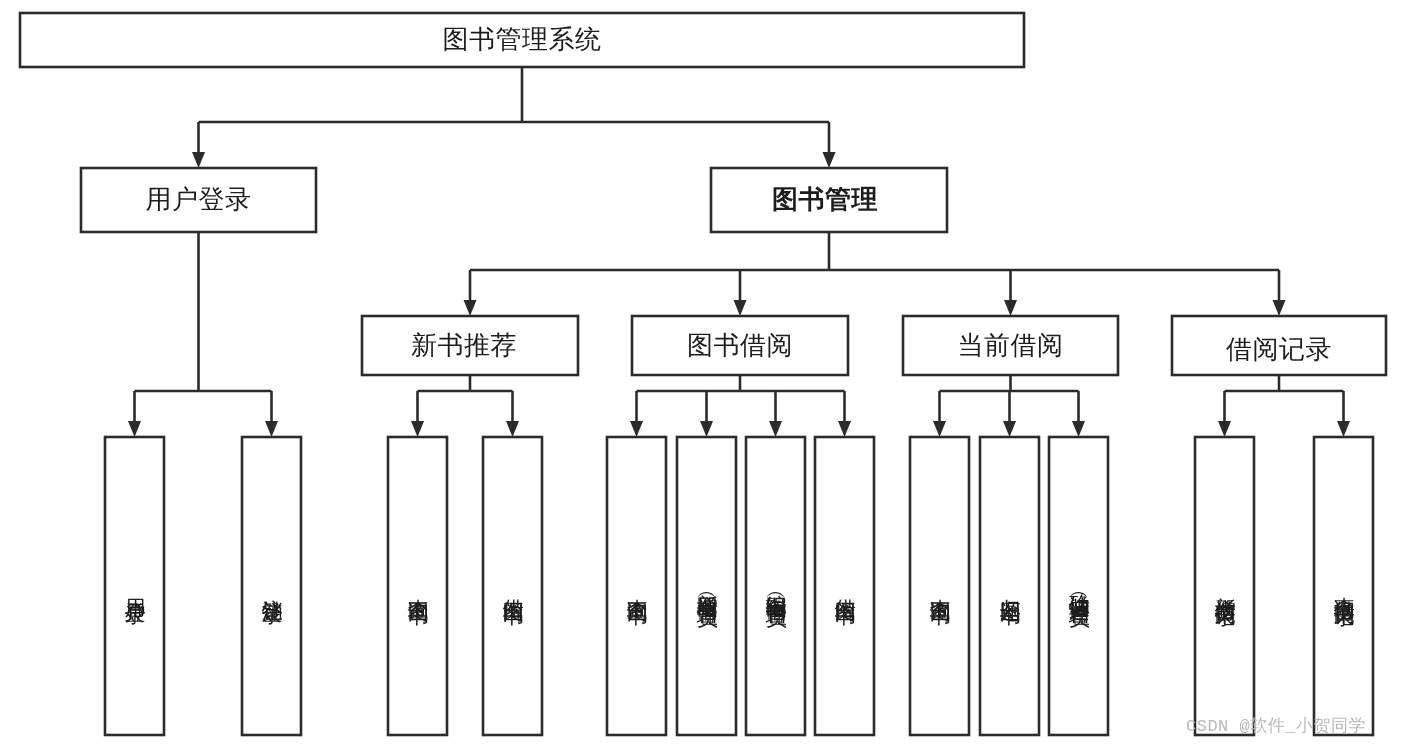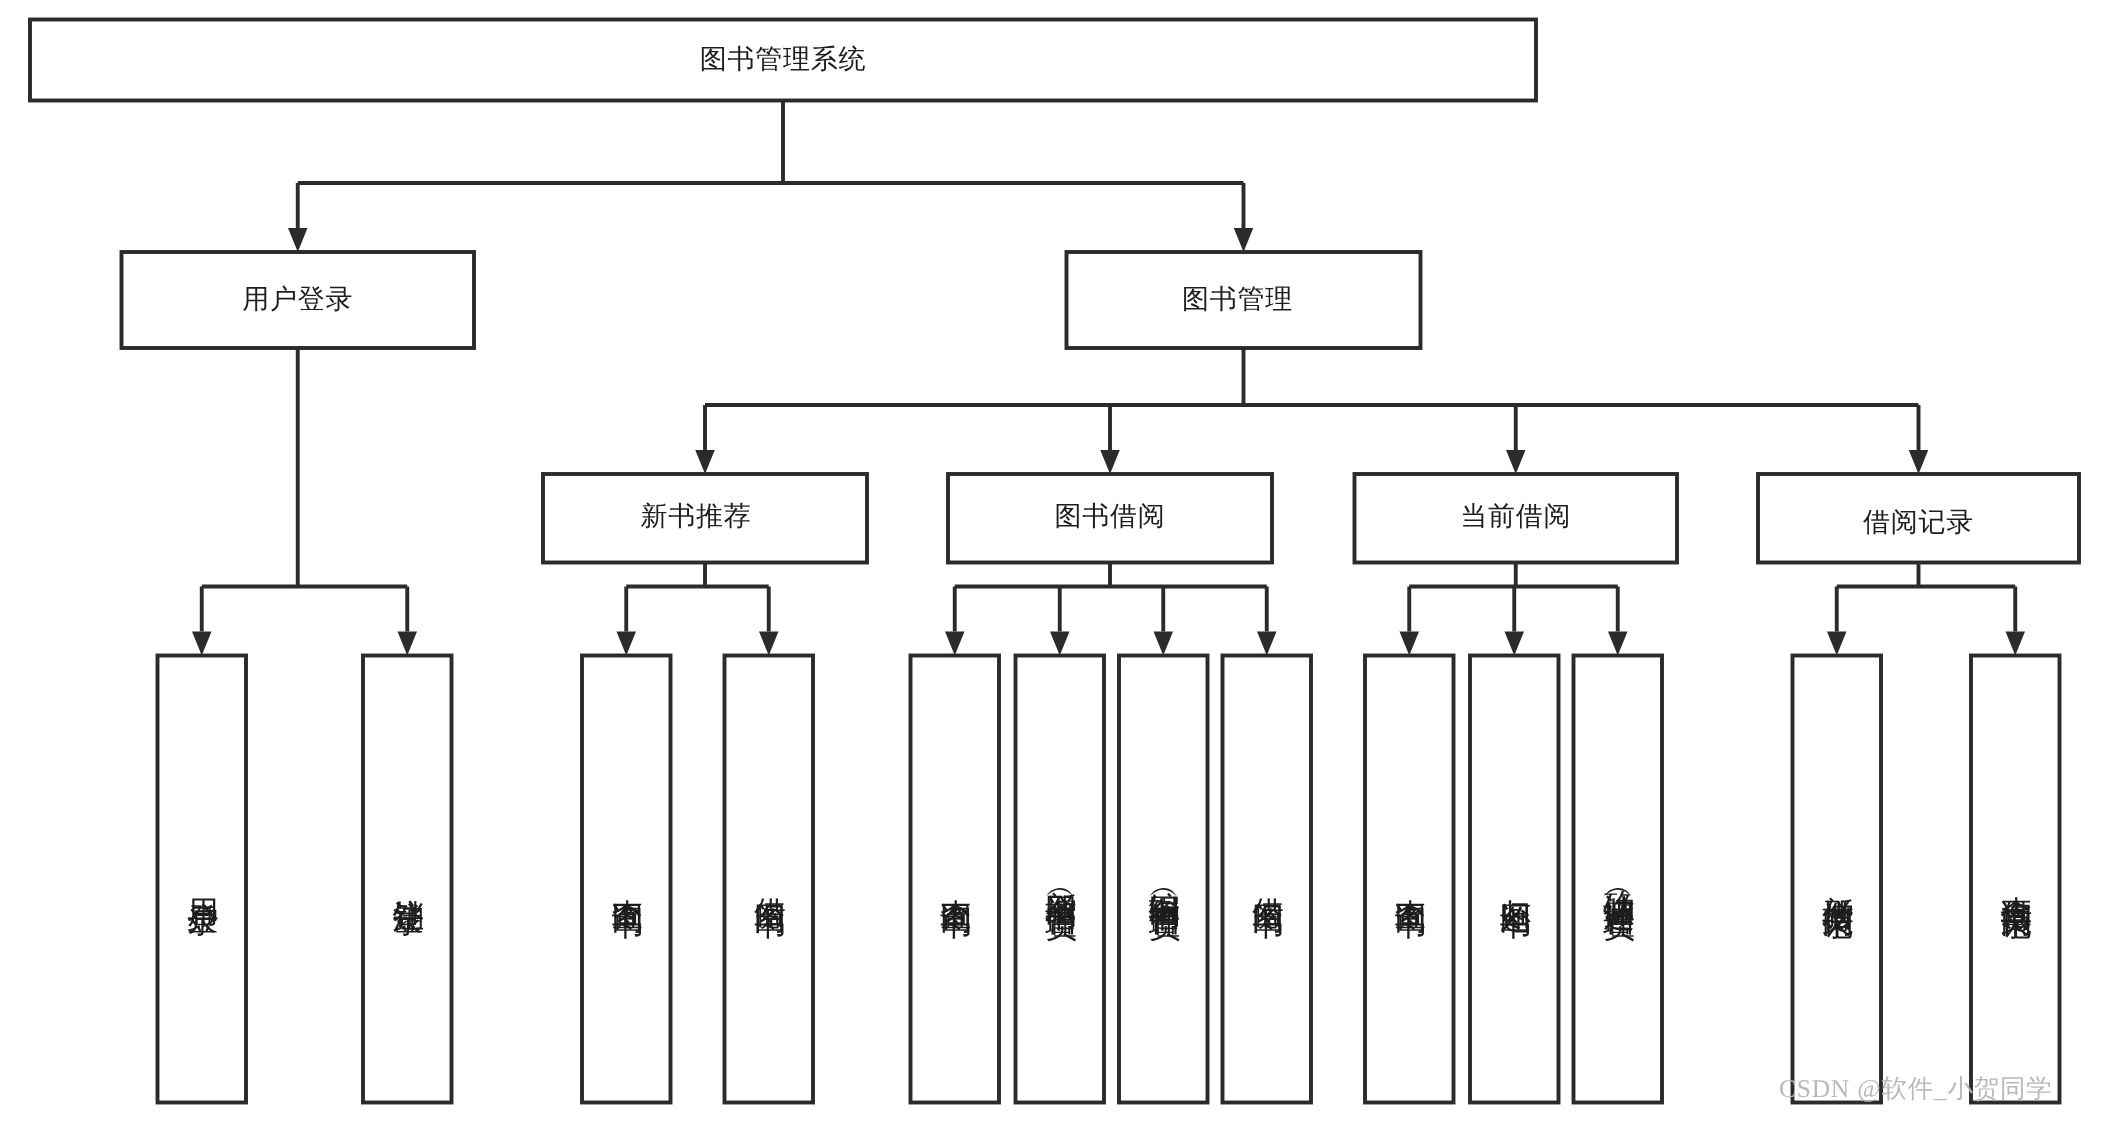--- a/index.html
+++ b/index.html
@@ -48,38 +48,38 @@
     align-items: center;
     justify-content: center;
     color: #1d1d1d;
     font-family: "DejaVu Sans", "Liberation Sans", sans-serif;
     line-height: 1.12;
     text-align: center;
     pointer-events: none;
     white-space: nowrap;
   }
   .node-label.horiz {
-    font-size: 18px;
+    font-size: 26px;
     letter-spacing: 0.5px;
   }
   .node-label.vert {
     writing-mode: vertical-rl;
     text-orientation: upright;
     font-size: 21px;
     letter-spacing: 2px;
     align-items: center;
     justify-content: center;
   }
   .watermark {
     position: absolute;
     left: 1186px;
     top: 714px;
     font-size: 17px;
     color: #b9b9b9;
-    font-family: Liberation Serif, serif;
+    font-family: Liberation Mono, monospace;
     letter-spacing: 0.5px;
     white-space: nowrap;
   }
 </style>
 </head>
 <body>
 
 <div id="diagram-root">
 
   <svg id="flow" viewBox="0 0 1405 747">
@@ -157,21 +157,21 @@
         <rect x="980" y="437" width="59" height="298" class="box-rect"></rect>
         <rect x="1049" y="437" width="59" height="298" class="box-rect"></rect>
         <rect x="1195" y="437" width="59" height="298" class="box-rect"></rect>
         <rect x="1314" y="437" width="59" height="298" class="box-rect"></rect>
       </g>
   </svg>
 
   <div id="label-layer">
       <div class="node-label horiz" style="left: 20px; top: 13px; width: 1004px; height: 54px;">图书管理系统</div>
       <div class="node-label horiz" style="left: 81px; top: 168px; width: 235px; height: 64px;">用户登录</div>
-      <div class="node-label horiz" style="left: 711px; top: 168px; width: 228px; height: 64px;">图书管理</div>
+      <div class="node-label horiz" style="left: 711px; top: 168px; width: 228px; height: 64px; font-weight: bold;">图书管理</div>
       <div class="node-label horiz" style="left: 362px; top: 316px; width: 204px; height: 59px;">新书推荐</div>
       <div class="node-label horiz" style="left: 632px; top: 316px; width: 216px; height: 59px; text-align: right;">图书借阅</div>
       <div class="node-label horiz" style="left: 903px; top: 316px; width: 215px; height: 59px;">当前借阅</div>
       <div class="node-label horiz" style="left: 1172px; top: 320px; width: 214px; height: 59px;">借阅记录</div>
       <div class="node-label vert" style="left: 105px; top: 437px; width: 59px; height: 298px;">用户登录</div>
       <div class="node-label vert" style="left: 242px; top: 437px; width: 59px; height: 298px;">注销登录</div>
       <div class="node-label vert" style="left: 388px; top: 437px; width: 59px; height: 298px;">查询图书</div>
       <div class="node-label vert" style="left: 483px; top: 437px; width: 59px; height: 298px;">借阅图书</div>
       <div class="node-label vert" style="left: 607px; top: 437px; width: 59px; height: 298px;">查询图书</div>
       <div class="node-label vert" style="left: 677px; top: 437px; width: 59px; height: 298px;">新增图书（管理员）</div>

